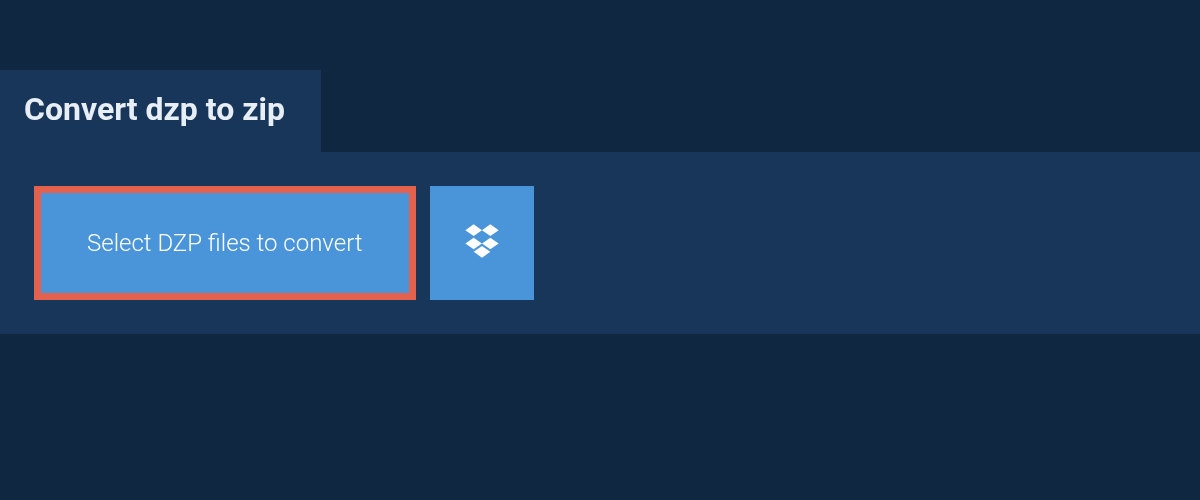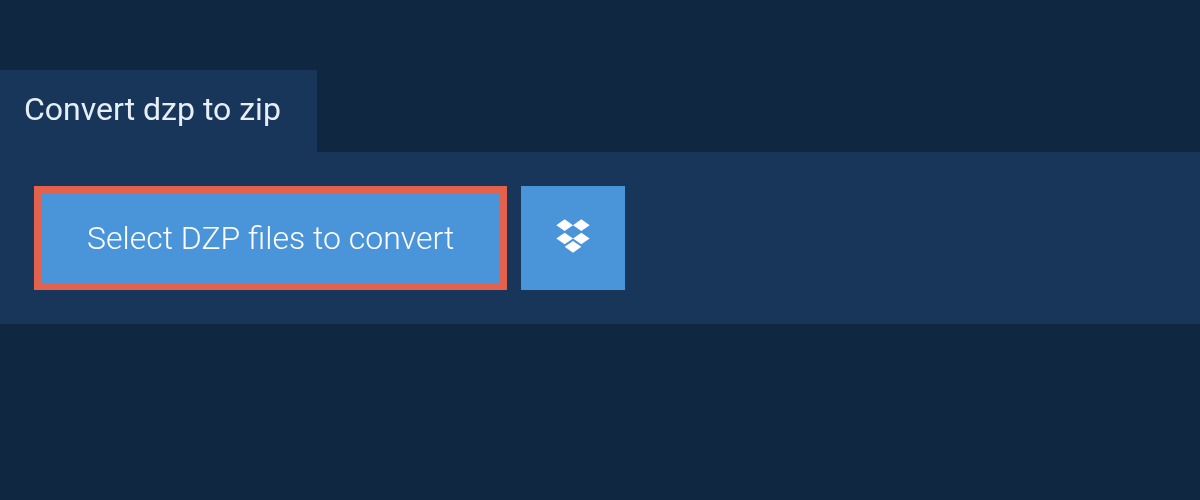--- a/index.html
+++ b/index.html
@@ -15,40 +15,40 @@
       overflow: hidden;
     }
     .tab-container {
       padding-top: 70px;
     }
     .tab {
       display: inline-block;
       background: #17365a;
       color: #e8eef5;
       font-size: 32px;
-      font-weight: 400;
+      font-weight: 700;
       padding: 20px 36px 24px 24px;
     }
     .panel {
       background: #17365a;
       padding: 34px;
       width: 100%;
     }
     .button-row {
       display: flex;
       gap: 14px;
       align-items: stretch;
     }
     .select-button {
       background: #4a94d9;
       border: 7px solid #e3614d;
       color: #ffffff;
-      font-size: 32px;
+      font-size: 24px;
       font-weight: 300;
-      padding: 26px 46px;
+      padding: 36px 46px;
       cursor: pointer;
       display: flex;
       align-items: center;
       justify-content: center;
     }
     .dropbox-button {
       background: #4a94d9;
       width: 104px;
       cursor: pointer;
       display: flex;

